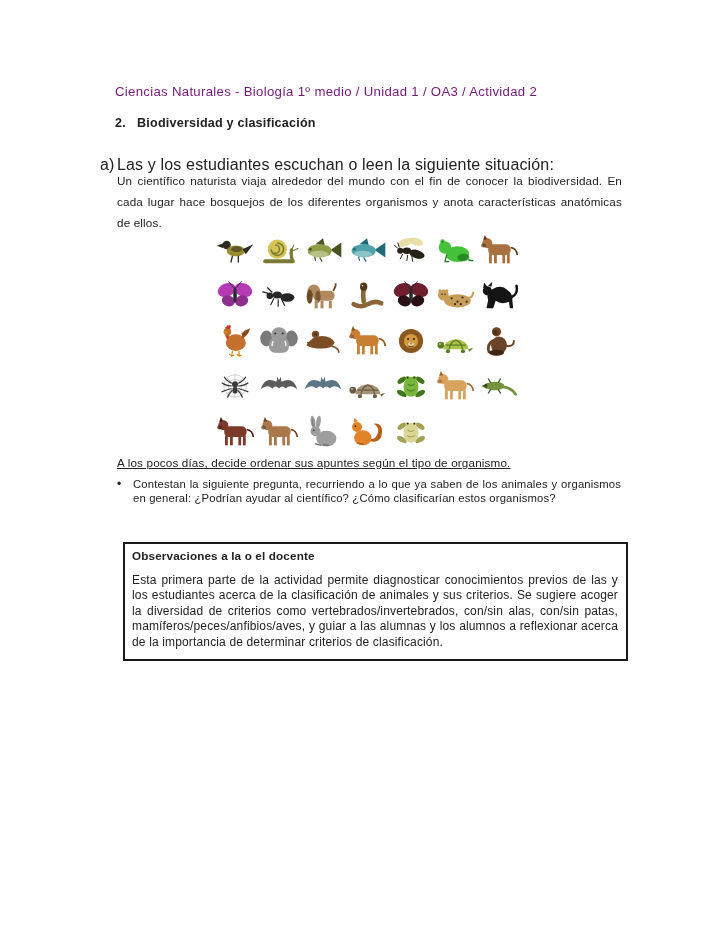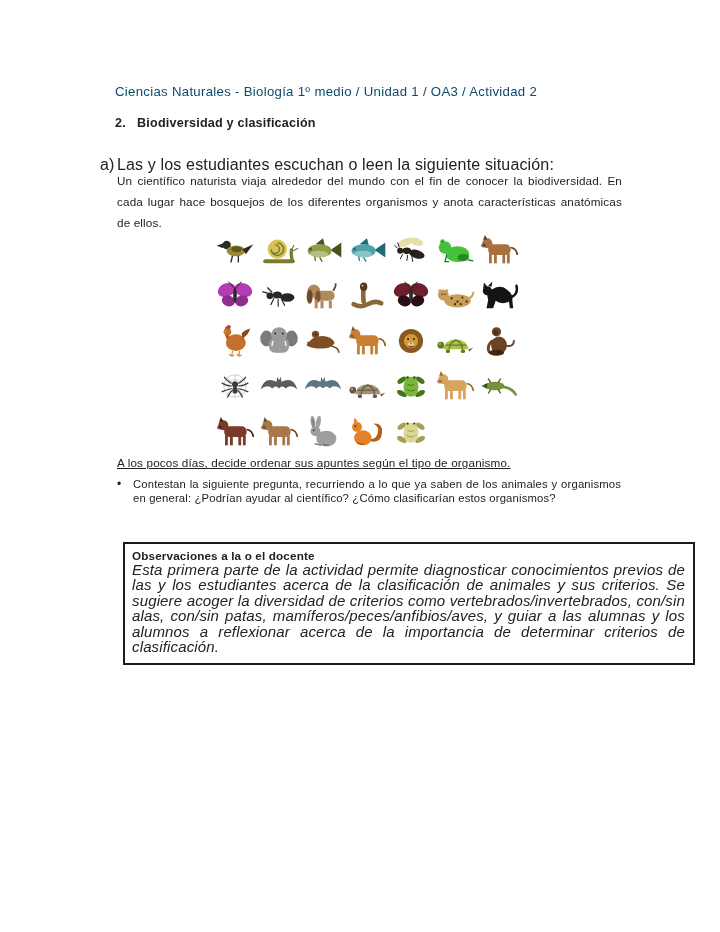--- a/index.html
+++ b/index.html
@@ -12,23 +12,23 @@
   .item-a .lab{display:inline-block;width:17px;}
   .scenario{left:117px;top:170px;width:505px;margin:0;font-size:11.7px;line-height:21px;letter-spacing:.15px;text-align:justify;}
   .grid{left:213px;top:227px;}
   .animal-row{display:flex;height:45.5px;}
   .animal-cell{width:44px;height:45.5px;display:flex;align-items:center;justify-content:center;}
   .animal-cell svg{width:40px;height:36px;display:block;}
   .after{left:117px;top:456px;font-size:11.7px;letter-spacing:.15px;white-space:nowrap;text-decoration:underline;}
   .bullet{left:117px;top:477px;width:504px;display:flex;}
   .bullet .mark{flex:none;width:16px;font-size:12px;line-height:15.4px;}
   .bullet .btxt{display:block;flex:1;font-size:11.3px;line-height:14px;letter-spacing:.15px;text-align:justify;}
-  .obsbox{left:123px;top:542px;width:572px;box-sizing:border-box;border:2px solid #1b1b1b;padding:5px 8px 9px 7px;}
+  .obsbox{left:123px;top:542px;width:505px;box-sizing:border-box;border:2px solid #1b1b1b;padding:5px 8px 9px 7px;}
   .obst{font-size:11.7px;font-weight:bold;letter-spacing:.15px;}
-  .obsb{font-size:15px;line-height:15.4px;letter-spacing:.15px;text-align:justify;font-style:italic;}
+  .obsb{margin-top:11px;font-size:12px;line-height:15.4px;letter-spacing:.15px;text-align:justify;}
 </style>
 </head>
 <body style="color: rgb(34, 34, 34);">
 
 <svg width="0" height="0" style="position:absolute" aria-hidden="true">
 <defs>
   <symbol id="s-bird" viewBox="0 0 48 40">
     <polygon points="2,15 10,12 10,18" style="fill:var(--c2)"></polygon>
     <circle cx="14" cy="14" r="5" style="fill:var(--c2)"></circle>
     <ellipse cx="25" cy="21" rx="11" ry="6.5" style="fill:var(--c1)"></ellipse>
@@ -236,21 +236,21 @@
     <ellipse cx="19" cy="27" rx="10.5" ry="9" style="fill:var(--c1)"></ellipse>
     <circle cx="12" cy="14" r="6" style="fill:var(--c1)"></circle>
     <polygon points="8,9 9,3 13,7" style="fill:var(--c1)"></polygon>
     <circle cx="10" cy="13" r="1" style="fill:#222222"></circle>
     <path d="M12,33 l8,2" stroke-width="1.6" style="stroke:var(--c2);fill:none"></path>
   </symbol>
 </defs>
 </svg>
 
 <div>
-  <div class="abs breadcrumb" style="color: #0c4a6e; text-align: right;">Ciencias Naturales - Biología 1º medio / Unidad 1 / OA3 / Actividad 2</div>
+  <div class="abs breadcrumb" style="color: #701a75; text-align: right;">Ciencias Naturales - Biología 1º medio / Unidad 1 / OA3 / Actividad 2</div>
 
   <div class="abs section-heading">
     <span class="num">2.</span><span>Biodiversidad y clasificación</span>
   </div>
 
   <div class="abs item-a">
     <span class="lab">a)</span><span>Las y los estudiantes escuchan o leen la siguiente situación:</span>
   </div>
 
   <p class="abs scenario">Un científico naturista viaja alrededor del mundo con el fin de conocer la biodiversidad. En cada lugar hace bosquejos de los diferentes organismos y anota características anatómicas de ellos.</p>

